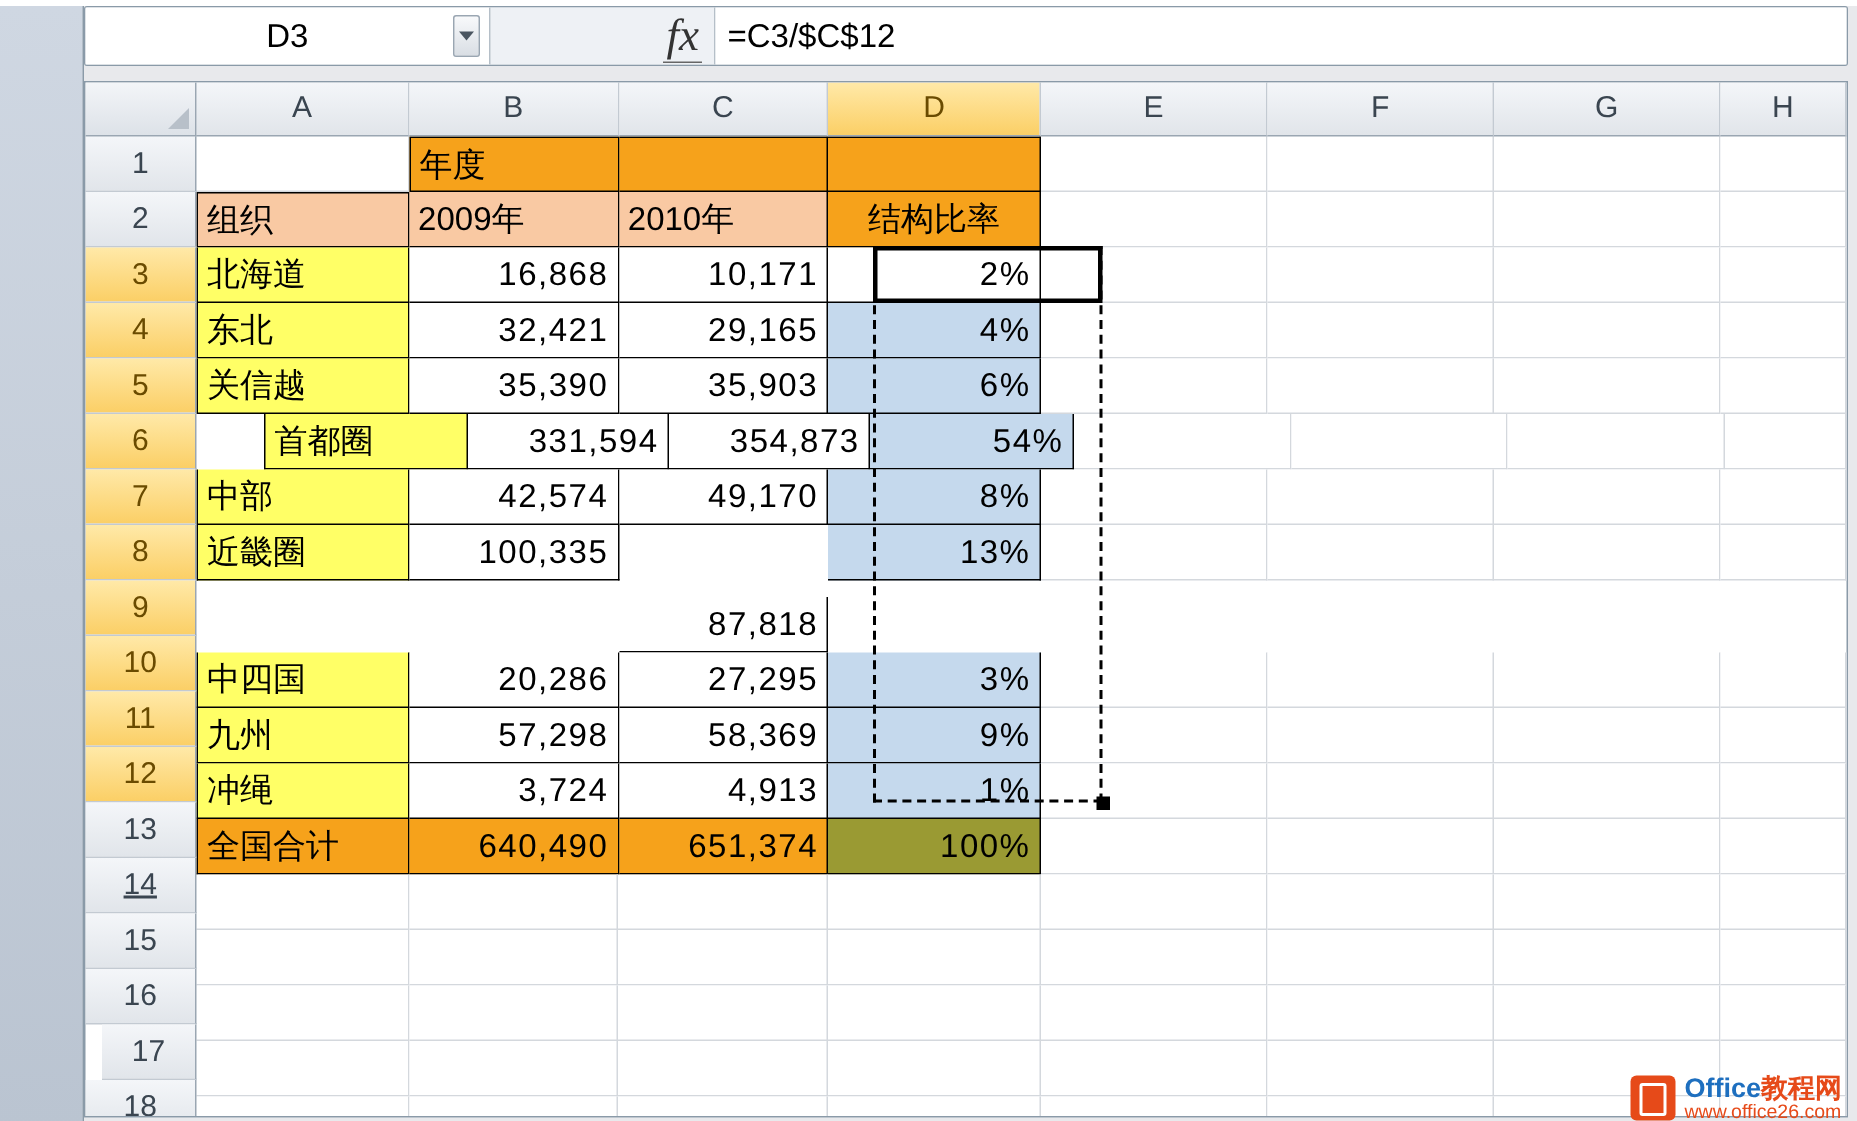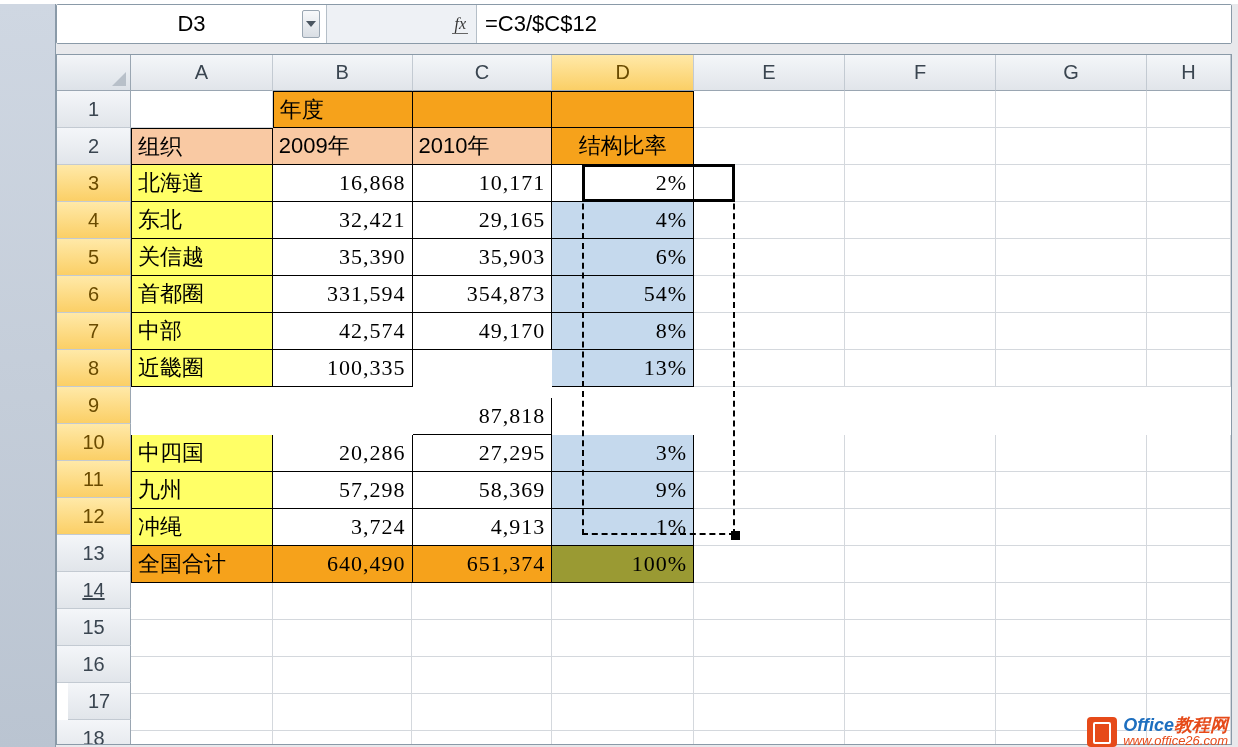--- a/index.html
+++ b/index.html
@@ -60,21 +60,21 @@
     padding: 0 8px 0 6px;
     gap: 6px;
     border-right: 1px solid #b5bfc8;
     background: #eef1f5;
     width: 150px;
     justify-content: flex-end;
   }
   .fx-label {
     font-style: italic;
     font-family: "Times New Roman", serif;
-    font-size: 16px;
+    font-size: 30px;
     color: #333;
     border-bottom: 1px solid #666;
     padding: 0 2px;
   }
   .formula-input {
     flex: 1;
     height: 100%;
     background: #fff;
     display: flex;
     align-items: center;
@@ -160,21 +160,21 @@
     border-right: 1px solid #d4d8dd;
     border-bottom: 1px solid #d4d8dd;
     padding: 0 6px;
     display: flex;
     align-items: center;
     background: #fff;
     font-size: 22px;
     white-space: nowrap;
     overflow: hidden;
   }
-  .cell.num { justify-content: flex-end; font-family: Liberation Serif, serif; letter-spacing: 1px; }
+  .cell.num { justify-content: flex-end; font-family: Liberation Sans, sans-serif; letter-spacing: 1px; }
   .cell.txt { justify-content: flex-start; }
   .tbl-r { border-right: 1.5px solid #000 !important; }
   .tbl-b { border-bottom: 1.5px solid #000 !important; }
 
   
   .fill-orange { background: #f6a21b !important; }
   .fill-peach  { background: #f9c9a3 !important; }
   .fill-yellow { background: #ffff66 !important; }
   .fill-blue   { background: #c5d9ed !important; }
   .fill-olive  { background: #9a9a33 !important; }
@@ -217,21 +217,21 @@
     position: relative;
   }
   .wm-icon::after{
     content:"";
     position:absolute;
     left:6px; top:5px;
     width:14px; height:18px;
     border:2px solid #fff;
     border-radius:2px;
   }
-  .wm-text { line-height: 1; font-style: italic; }
+  .wm-text { line-height: 1; }
   .wm-title { font-size: 18px; font-weight: bold; }
   .wm-title .b { color:#1e6fbf; }
   .wm-title .o { color:#e64a19; }
   .wm-url { font-size: 13px; color:#e64a19; font-family: Arial,sans-serif; }
 
   
   .frame-strip {
     position:absolute;
     left:0; top:0; bottom:0;
     width:56px;
@@ -335,21 +335,21 @@
           <div class="cell txt fill-yellow tbl-r tbl-b" style="width: 152px; height: 37px; border-left: 1.5px solid rgb(0, 0, 0);">关信越</div>
           <div class="cell num tbl-r tbl-b" style="width: 150px; height: 37px;">35,390</div>
           <div class="cell num tbl-r tbl-b" style="width: 150px; height: 37px;">35,903</div>
           <div class="cell num fill-blue tbl-r tbl-b" style="width: 152px; height: 37px;">6%</div>
           <div class="cell txt" style="width: 162px; height: 37px;"></div>
           <div class="cell txt" style="width: 162px; height: 37px;"></div>
           <div class="cell txt" style="width: 162px; height: 37px;"></div>
           <div class="cell txt" style="width: 90px; height: 37px;"></div>
         </div>
         <div class="row">
-          <div class="cell txt fill-yellow tbl-r tbl-b" style="width: 152px; height: 37px; border-left: 1.5px solid rgb(0, 0, 0);">首都圈</div>
+          <div class="cell txt fill-yellow tbl-r tbl-b" style="width: 152px; height: 37px; border-left: 1.5px solid rgb(0, 0, 0); margin-left: 45px;">首都圈</div>
           <div class="cell num tbl-r tbl-b" style="width: 150px; height: 37px;">331,594</div>
           <div class="cell num tbl-r tbl-b" style="width: 150px; height: 37px;">354,873</div>
           <div class="cell num fill-blue tbl-r tbl-b" style="width: 152px; height: 37px;">54%</div>
           <div class="cell txt" style="width: 162px; height: 37px;"></div>
           <div class="cell txt" style="width: 162px; height: 37px;"></div>
           <div class="cell txt" style="width: 162px; height: 37px;"></div>
           <div class="cell txt" style="width: 90px; height: 37px;"></div>
         </div>
         <div class="row">
           <div class="cell txt fill-yellow tbl-r tbl-b" style="width: 152px; height: 37px; border-left: 1.5px solid rgb(0, 0, 0);">中部</div>

